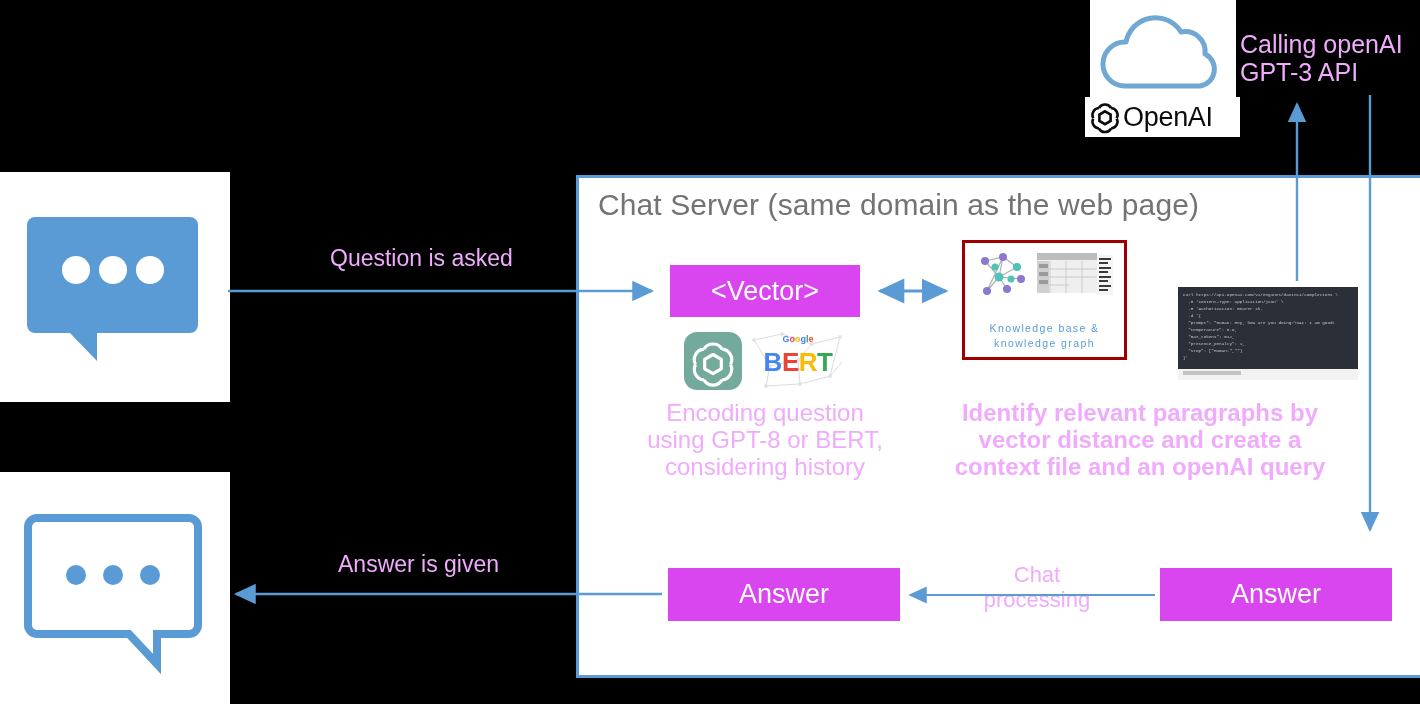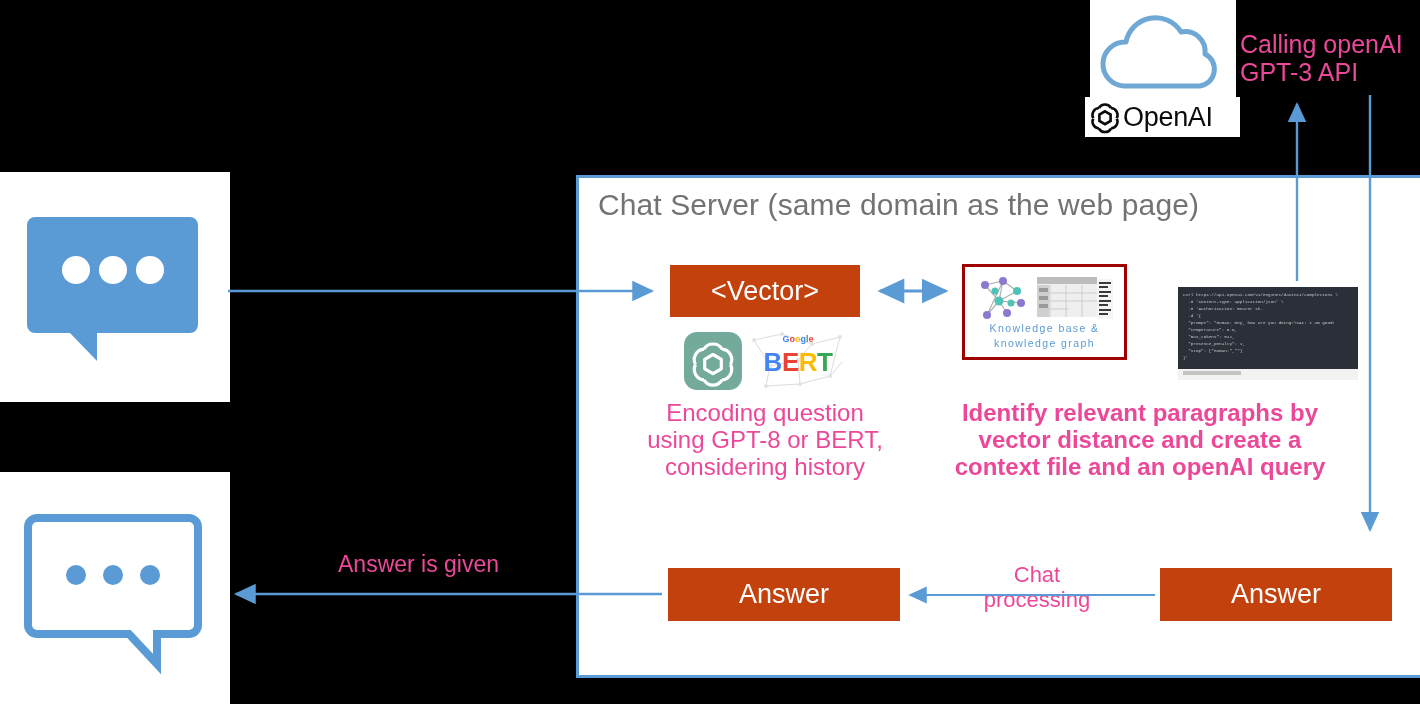--- a/index.html
+++ b/index.html
@@ -2,41 +2,41 @@
 <html><head>
 <meta charset="utf-8">
 <style>
   html,body{margin:0;padding:0;background:#000;}
   #stage{position:relative;width:1420px;height:704px;background:#000;overflow:hidden;
          font-family:"Liberation Sans","DejaVu Sans",sans-serif;}
 
   
   .abs{position:absolute;}
   .wpanel{background:#ffffff;}
-  .lbl{color:#ec4899;white-space:pre;line-height:1.12;}
+  .lbl{color:#f0abfc;white-space:pre;line-height:1.12;}
   .ctr{text-align:center;}
 
   
   #chat-server{left:576px;top:175px;width:860px;height:503px;background:#ffffff;
                border:3px solid #5B9BD5;box-sizing:border-box;}
   #chat-server-title{left:598px;top:188px;font-size:30px;color:#737373;letter-spacing:.1px;}
 
   
   #bubble-panel-top{left:0px;top:172px;width:230px;height:230px;}
   #bubble-panel-bottom{left:0px;top:472px;width:230px;height:232px;}
   #openai-panel{left:1090px;top:0px;width:146px;height:137px;}
 
   
-  .bluebox{background:#c2410c;color:#fff;display:flex;align-items:center;justify-content:center;}
+  .bluebox{background:#d946ef;color:#fff;display:flex;align-items:center;justify-content:center;}
   #vector-box{left:670px;top:265px;width:190px;height:52px;font-size:27px;}
   #answer-box-left{left:668px;top:568px;width:232px;height:53px;font-size:27px;}
   #answer-box-right{left:1160px;top:568px;width:232px;height:53px;font-size:27px;}
 
   
-  #kb-box{left:962px;top:264px;width:165px;height:96px;background:#fff;
+  #kb-box{left:962px;top:240px;width:165px;height:120px;background:#fff;
           border:3px solid #9E0000;box-sizing:border-box;}
   #kb-caption{position:absolute;left:0;right:0;bottom:6px;text-align:center;
               font-size:10.5px;color:#5B9BD5;letter-spacing:1.4px;line-height:1.45;}
 
   
   #code-box{left:1178px;top:287px;width:180px;height:82px;background:#2b3038;overflow:hidden;}
   #code-box .codetext{padding:5px 4px 0 5px;font-family:"Liberation Mono","DejaVu Sans Mono",monospace;
         font-size:4.3px;line-height:1.62;color:#cfd4da;white-space:pre;opacity:.92;}
   #code-shadow{left:1178px;top:369px;width:180px;height:11px;background:#f2f2f2;}
   #code-scroll{left:1183px;top:371px;width:58px;height:4px;background:#c4c4c4;}
@@ -204,20 +204,21 @@
 
   <div class="abs bluebox" id="answer-box-left">Answer</div>
   <div class="abs bluebox" id="answer-box-right">Answer</div>
 
   <div class="abs lbl ctr" id="cap-encoding" style="white-space: pre-line;">Encoding question
 using GPT-8 or BERT,
 considering history</div>
   <div class="abs lbl ctr" id="cap-identify" style="white-space: pre-line; font-weight: bold;">Identify relevant paragraphs by
 vector distance and create a
 context file and an openAI query</div>
+  <div class="abs lbl" id="cap-question">Question is asked</div>
   <div class="abs lbl" id="cap-answer">Answer is given</div>
   <div class="abs lbl ctr" id="cap-postproc" style="white-space: pre-line;">Chat
 processing</div>
   <div class="abs lbl" id="cap-calling" style="white-space: pre-line;">Calling openAI
 GPT-3 API</div>
 
   <svg id="wires">
     <defs>
       <marker id="ah" markerWidth="9" markerHeight="9" refX="7.6" refY="4.5" orient="auto">
         <path d="M0,0.6 L8.4,4.5 L0,8.4 z" fill="#5B9BD5"></path>

